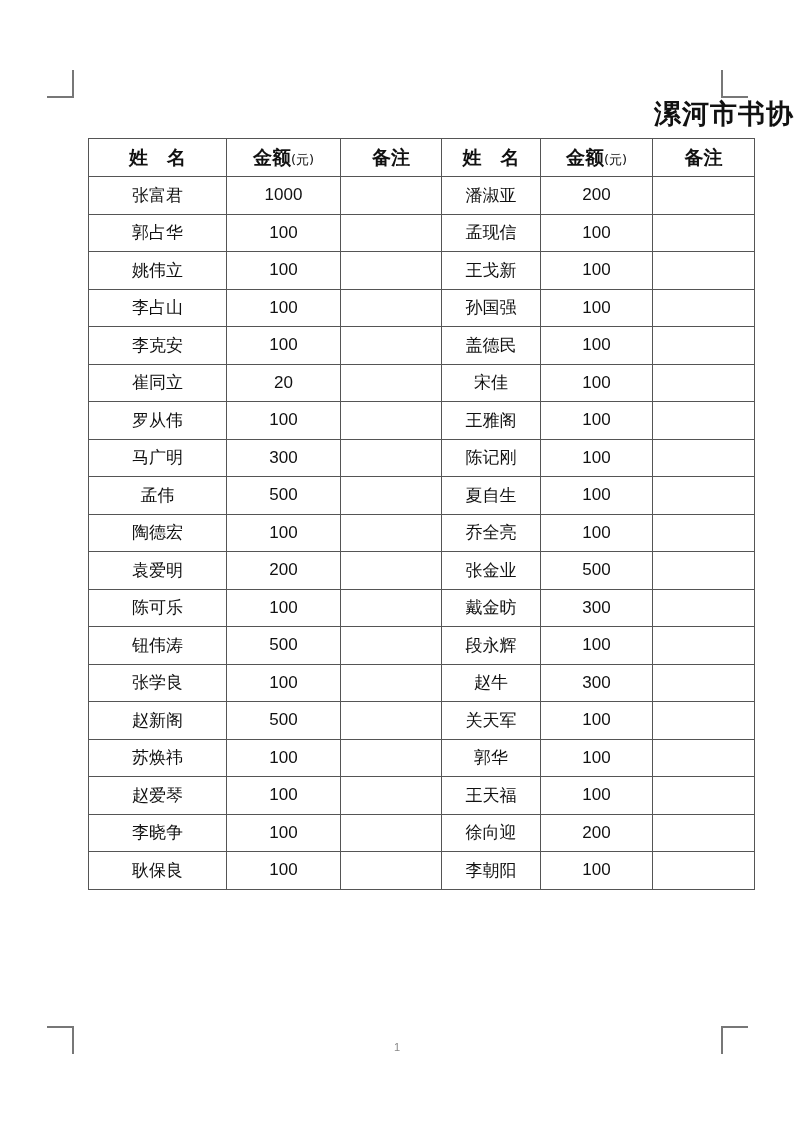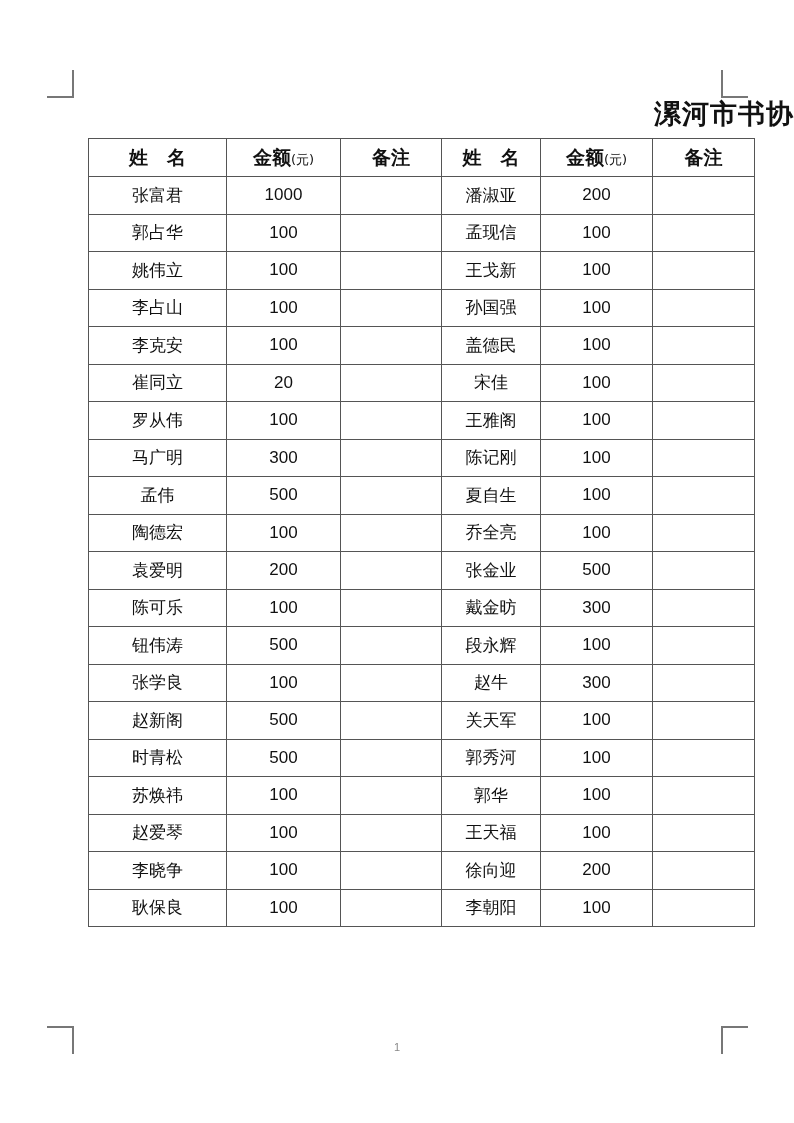--- a/index.html
+++ b/index.html
@@ -167,28 +167,20 @@
       </tr>
       <tr>
         <td class="nm">赵新阁</td>
         <td class="amt">500</td>
         <td></td>
         <td class="nm">关天军</td>
         <td class="amt">100</td>
         <td></td>
       </tr>
       <tr>
-        <td class="nm">时青松</td>
-        <td class="amt">500</td>
-        <td></td>
-        <td class="nm">郭秀河</td>
-        <td class="amt">100</td>
-        <td></td>
-      </tr>
-      <tr>
         <td class="nm">苏焕祎</td>
         <td class="amt">100</td>
         <td></td>
         <td class="nm">郭华</td>
         <td class="amt">100</td>
         <td></td>
       </tr>
       <tr>
         <td class="nm">赵爱琴</td>
         <td class="amt">100</td>

